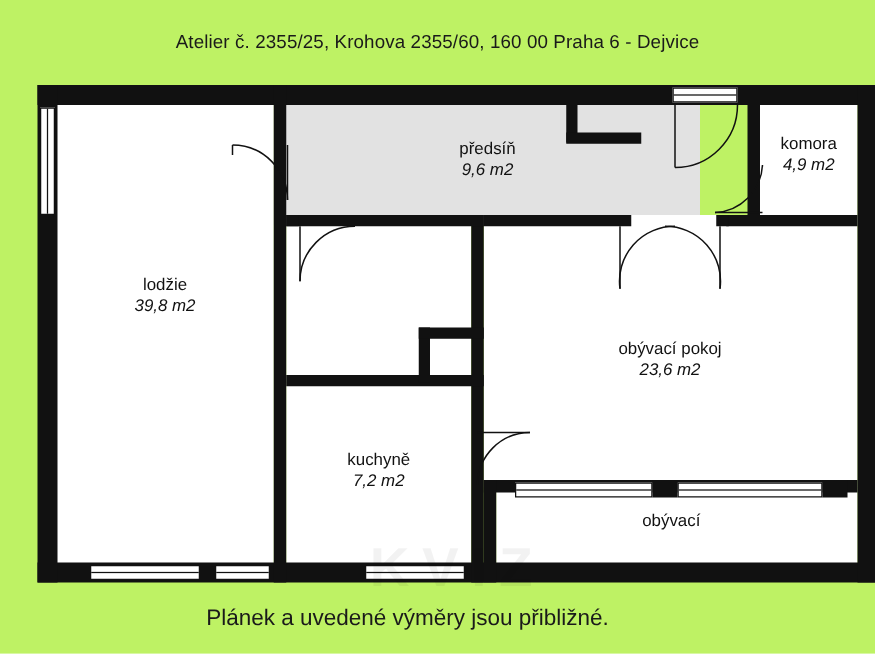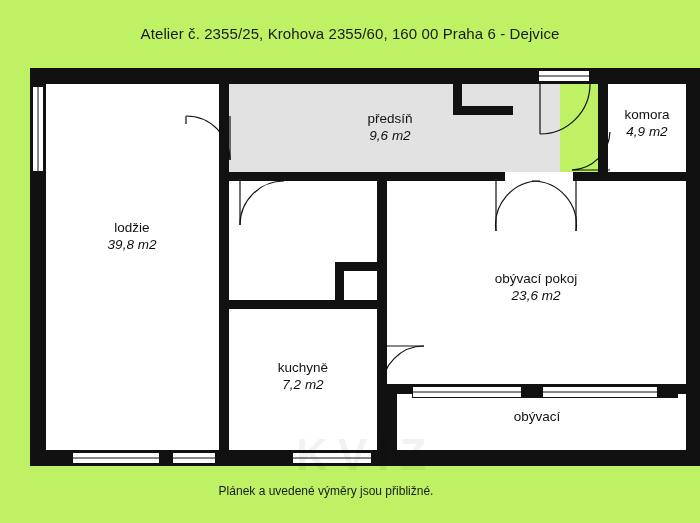--- a/index.html
+++ b/index.html
@@ -32,21 +32,21 @@
     font-size: 15px;
     color: #1a1a1a;
     letter-spacing: 0.1px;
   }
   #footnote {
     position: absolute;
     top: 484px;
     left: 0;
     width: 652px;
     text-align: center;
-    font-size: 12px;
+    font-size: 18px;
     color: #1a1a1a;
   }
   
   #plan {
     position: absolute;
     left: 30px;
     top: 62px;
     width: 672px;
     height: 410px;
   }

